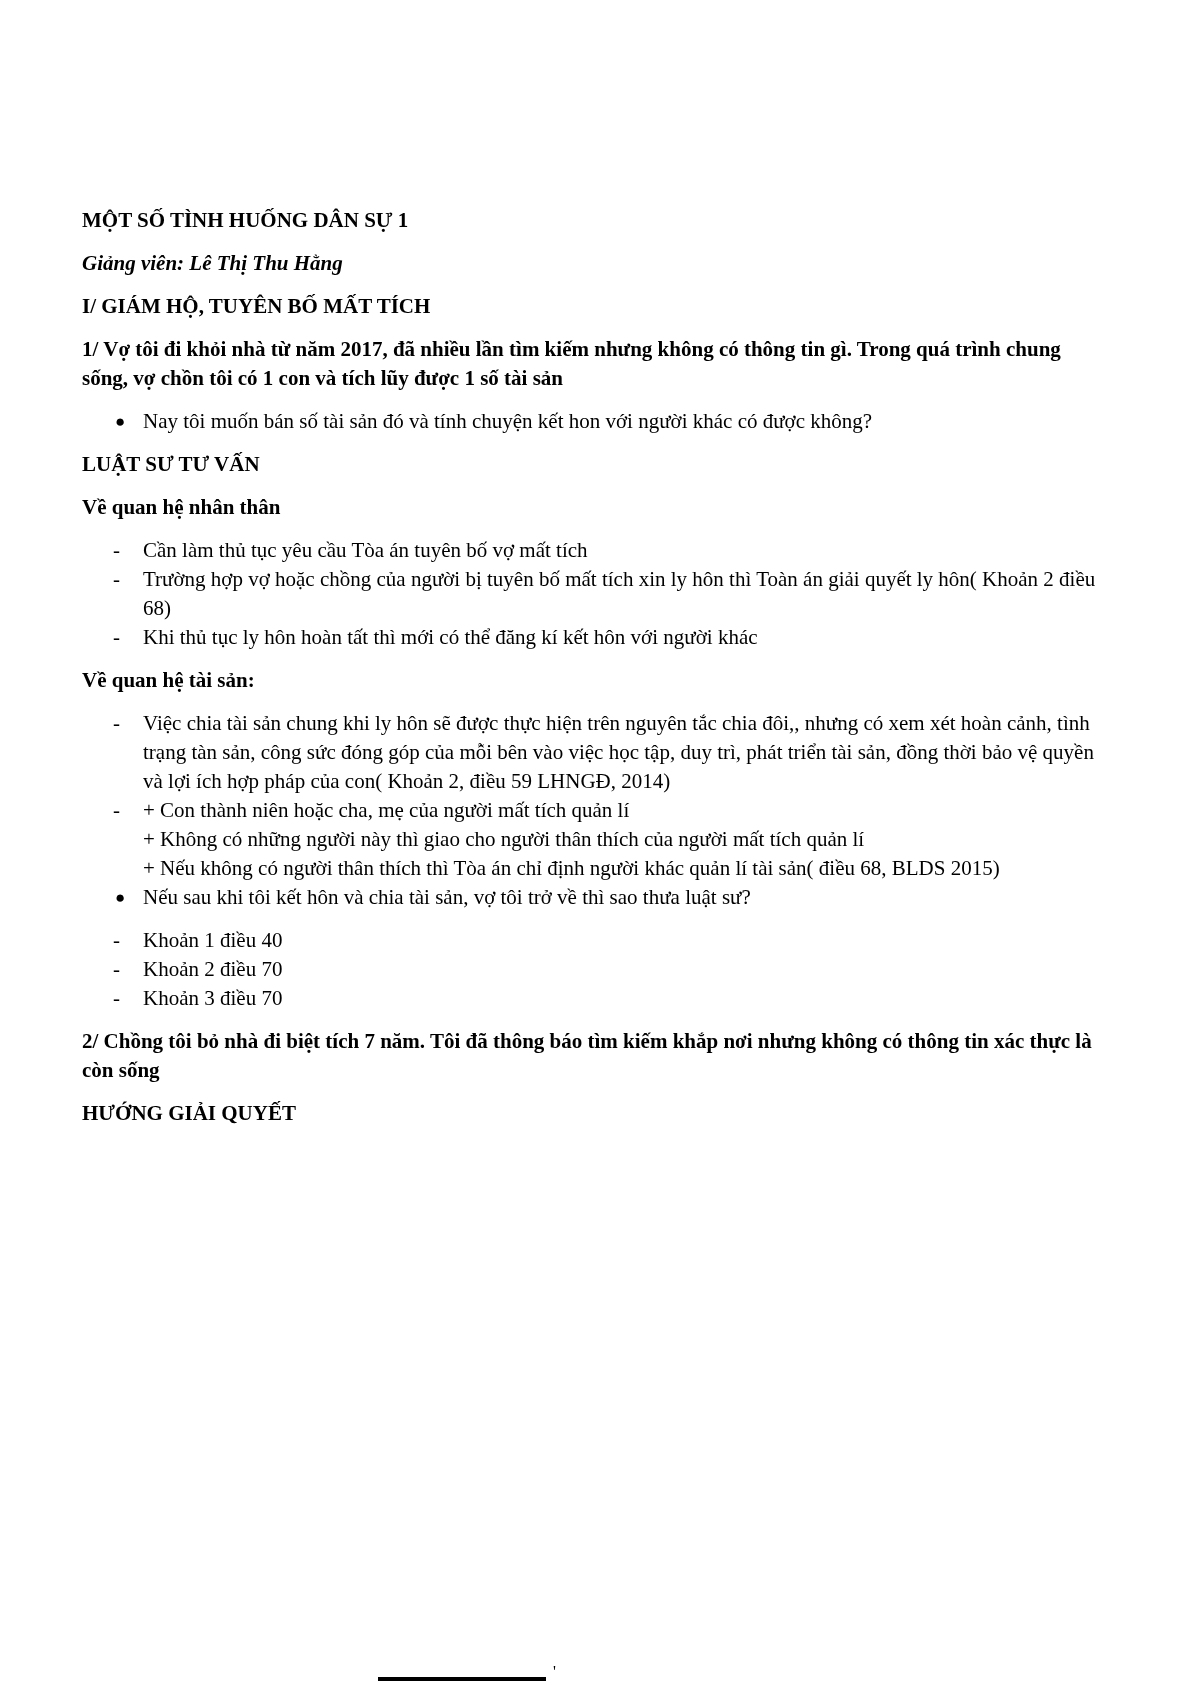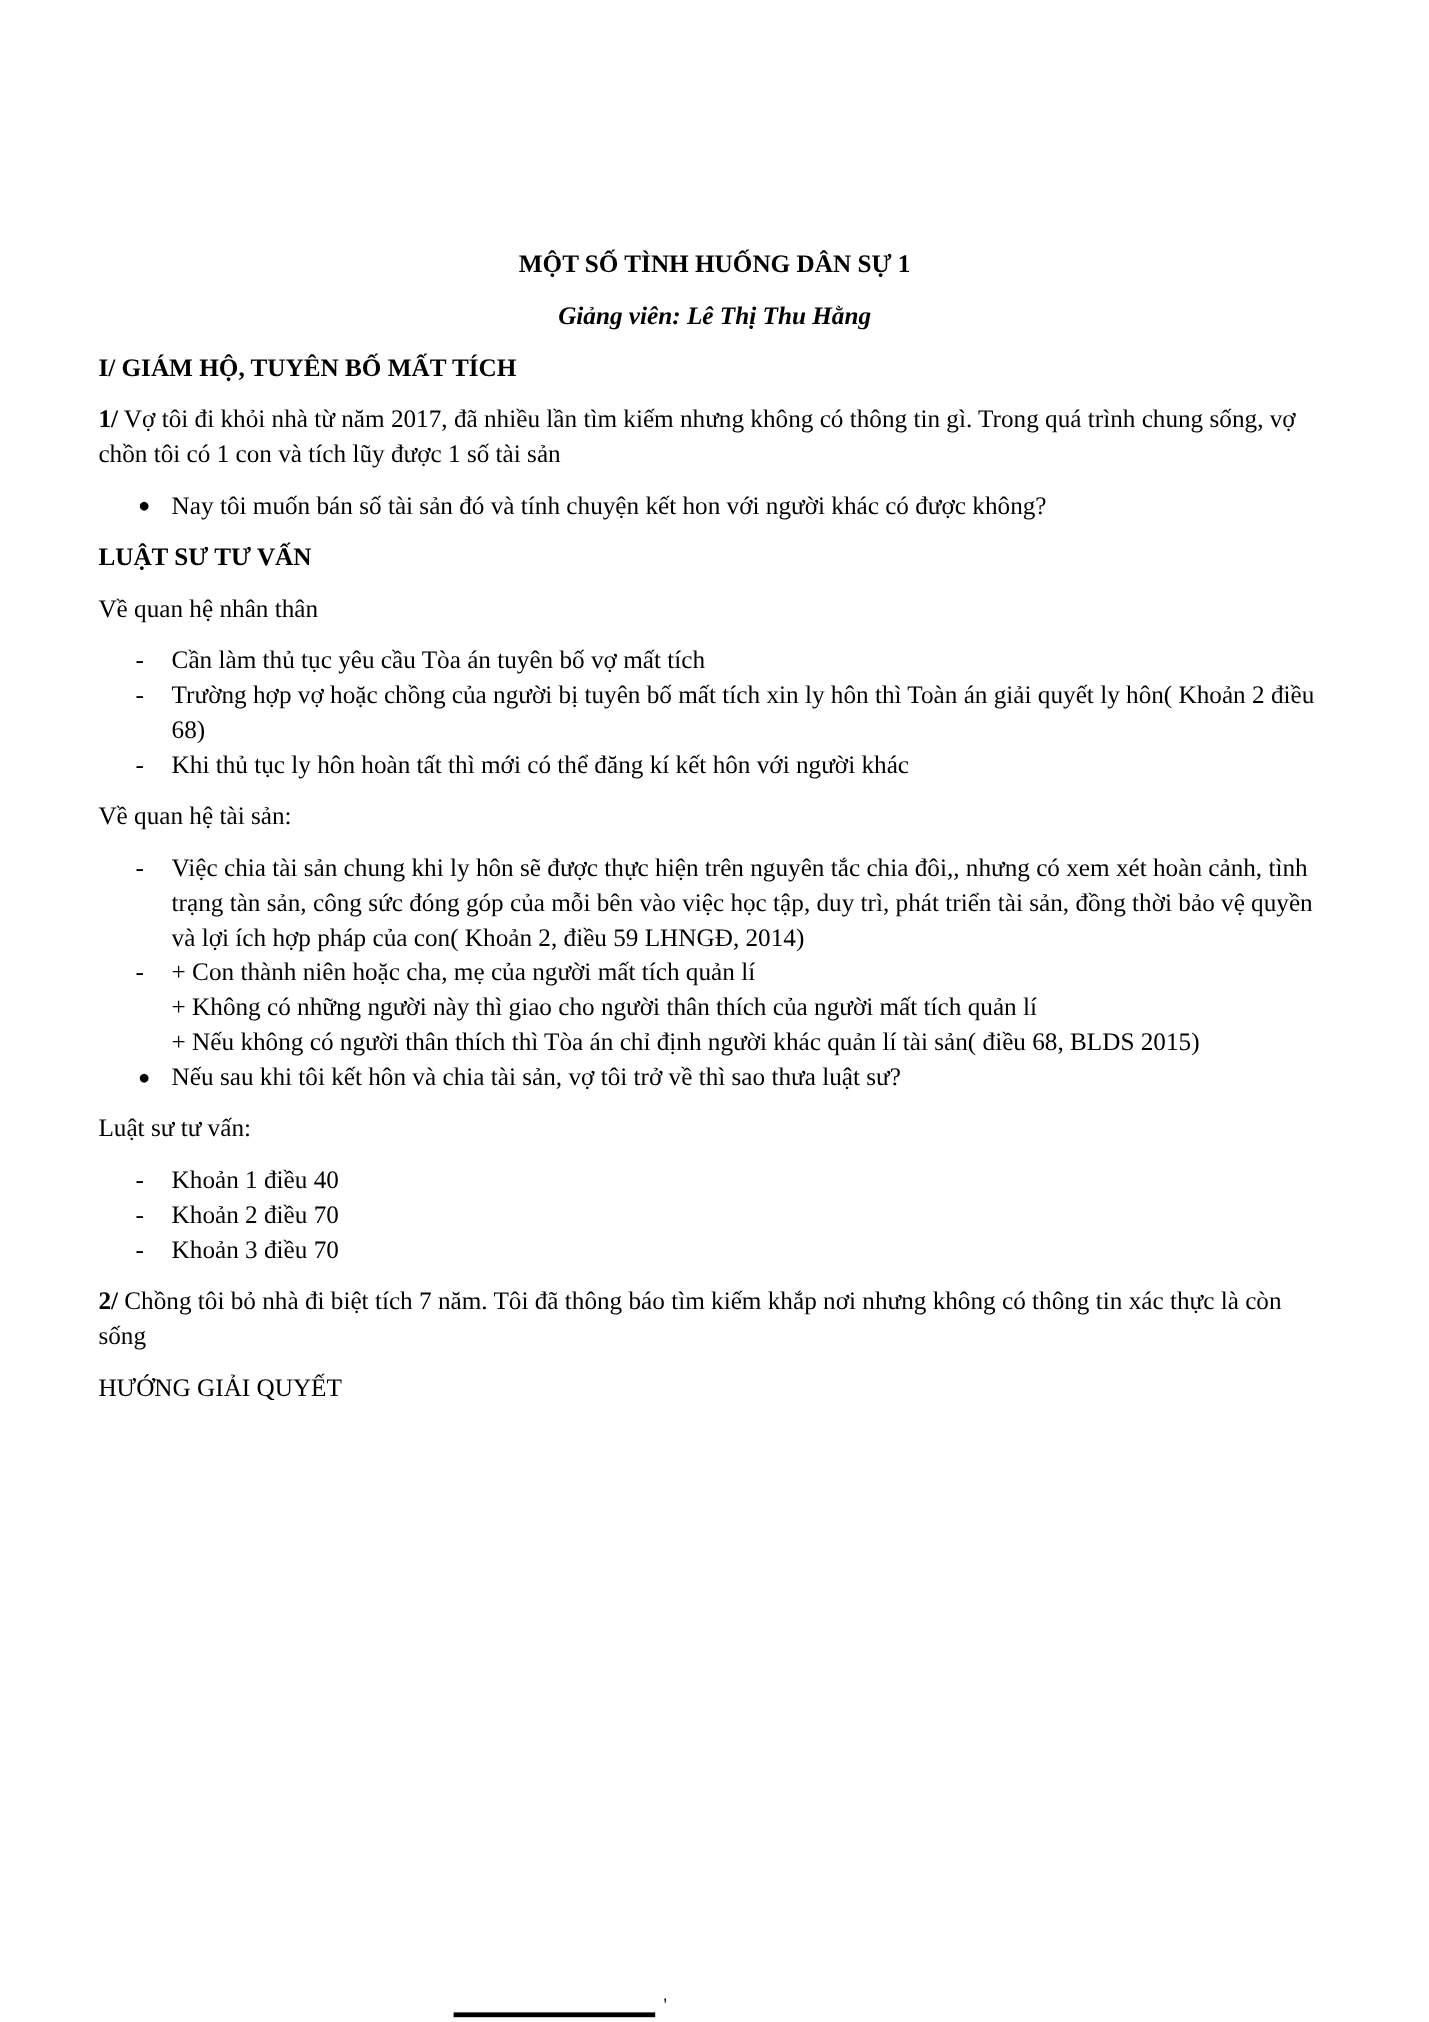--- a/index.html
+++ b/index.html
@@ -16,22 +16,22 @@
     overflow: hidden;
   }
   .page {
     position: absolute;
     inset: 0;
     box-sizing: border-box;
     padding: 206px 82px 0 82px;
     font-size: 21px;
     line-height: 29px;
   }
-  .center { text-align: center; }
-  h1, h2, h3, p { margin: 0 0 14px 0; font-size: 21px; line-height: 29px; font-weight: normal; }
+  .center { text-align: left; }
+  h1, h2, h3, p { margin: 0 0 14px 0; font-size: 21px; line-height: 29px; font-weight: bold; }
   h1.title, h2.subtitle, h3.heading { font-weight: bold; }
   h2.subtitle { font-style: italic; }
   .list { margin: 0 0 14px 0; }
   .li { display: flex; }
   .li .marker {
     flex: 0 0 61px;
     box-sizing: border-box;
     padding-left: 31px;
   }
   .li .marker.bullet { padding-left: 33px; font-size: 17px; }
@@ -107,21 +107,20 @@
         <div>+ Không có những người này thì giao cho người thân thích của người mất tích quản lí</div>
         <div>+ Nếu không có người thân thích thì Tòa án chỉ định người khác quản lí tài sản( điều 68, BLDS 2015)</div>
       </div>
     </div>
     <div class="li">
       <span class="marker bullet">●</span>
       <div class="li-text">Nếu sau khi tôi kết hôn và chia tài sản, vợ tôi trở về thì sao thưa luật sư?</div>
     </div>
   </div>
 
-  <p>Luật sư tư vấn:</p>
 
   <div class="list">
     <div class="li">
       <span class="marker">-</span>
       <div class="li-text">Khoản 1 điều 40</div>
     </div>
     <div class="li">
       <span class="marker">-</span>
       <div class="li-text">Khoản 2 điều 70</div>
     </div>

